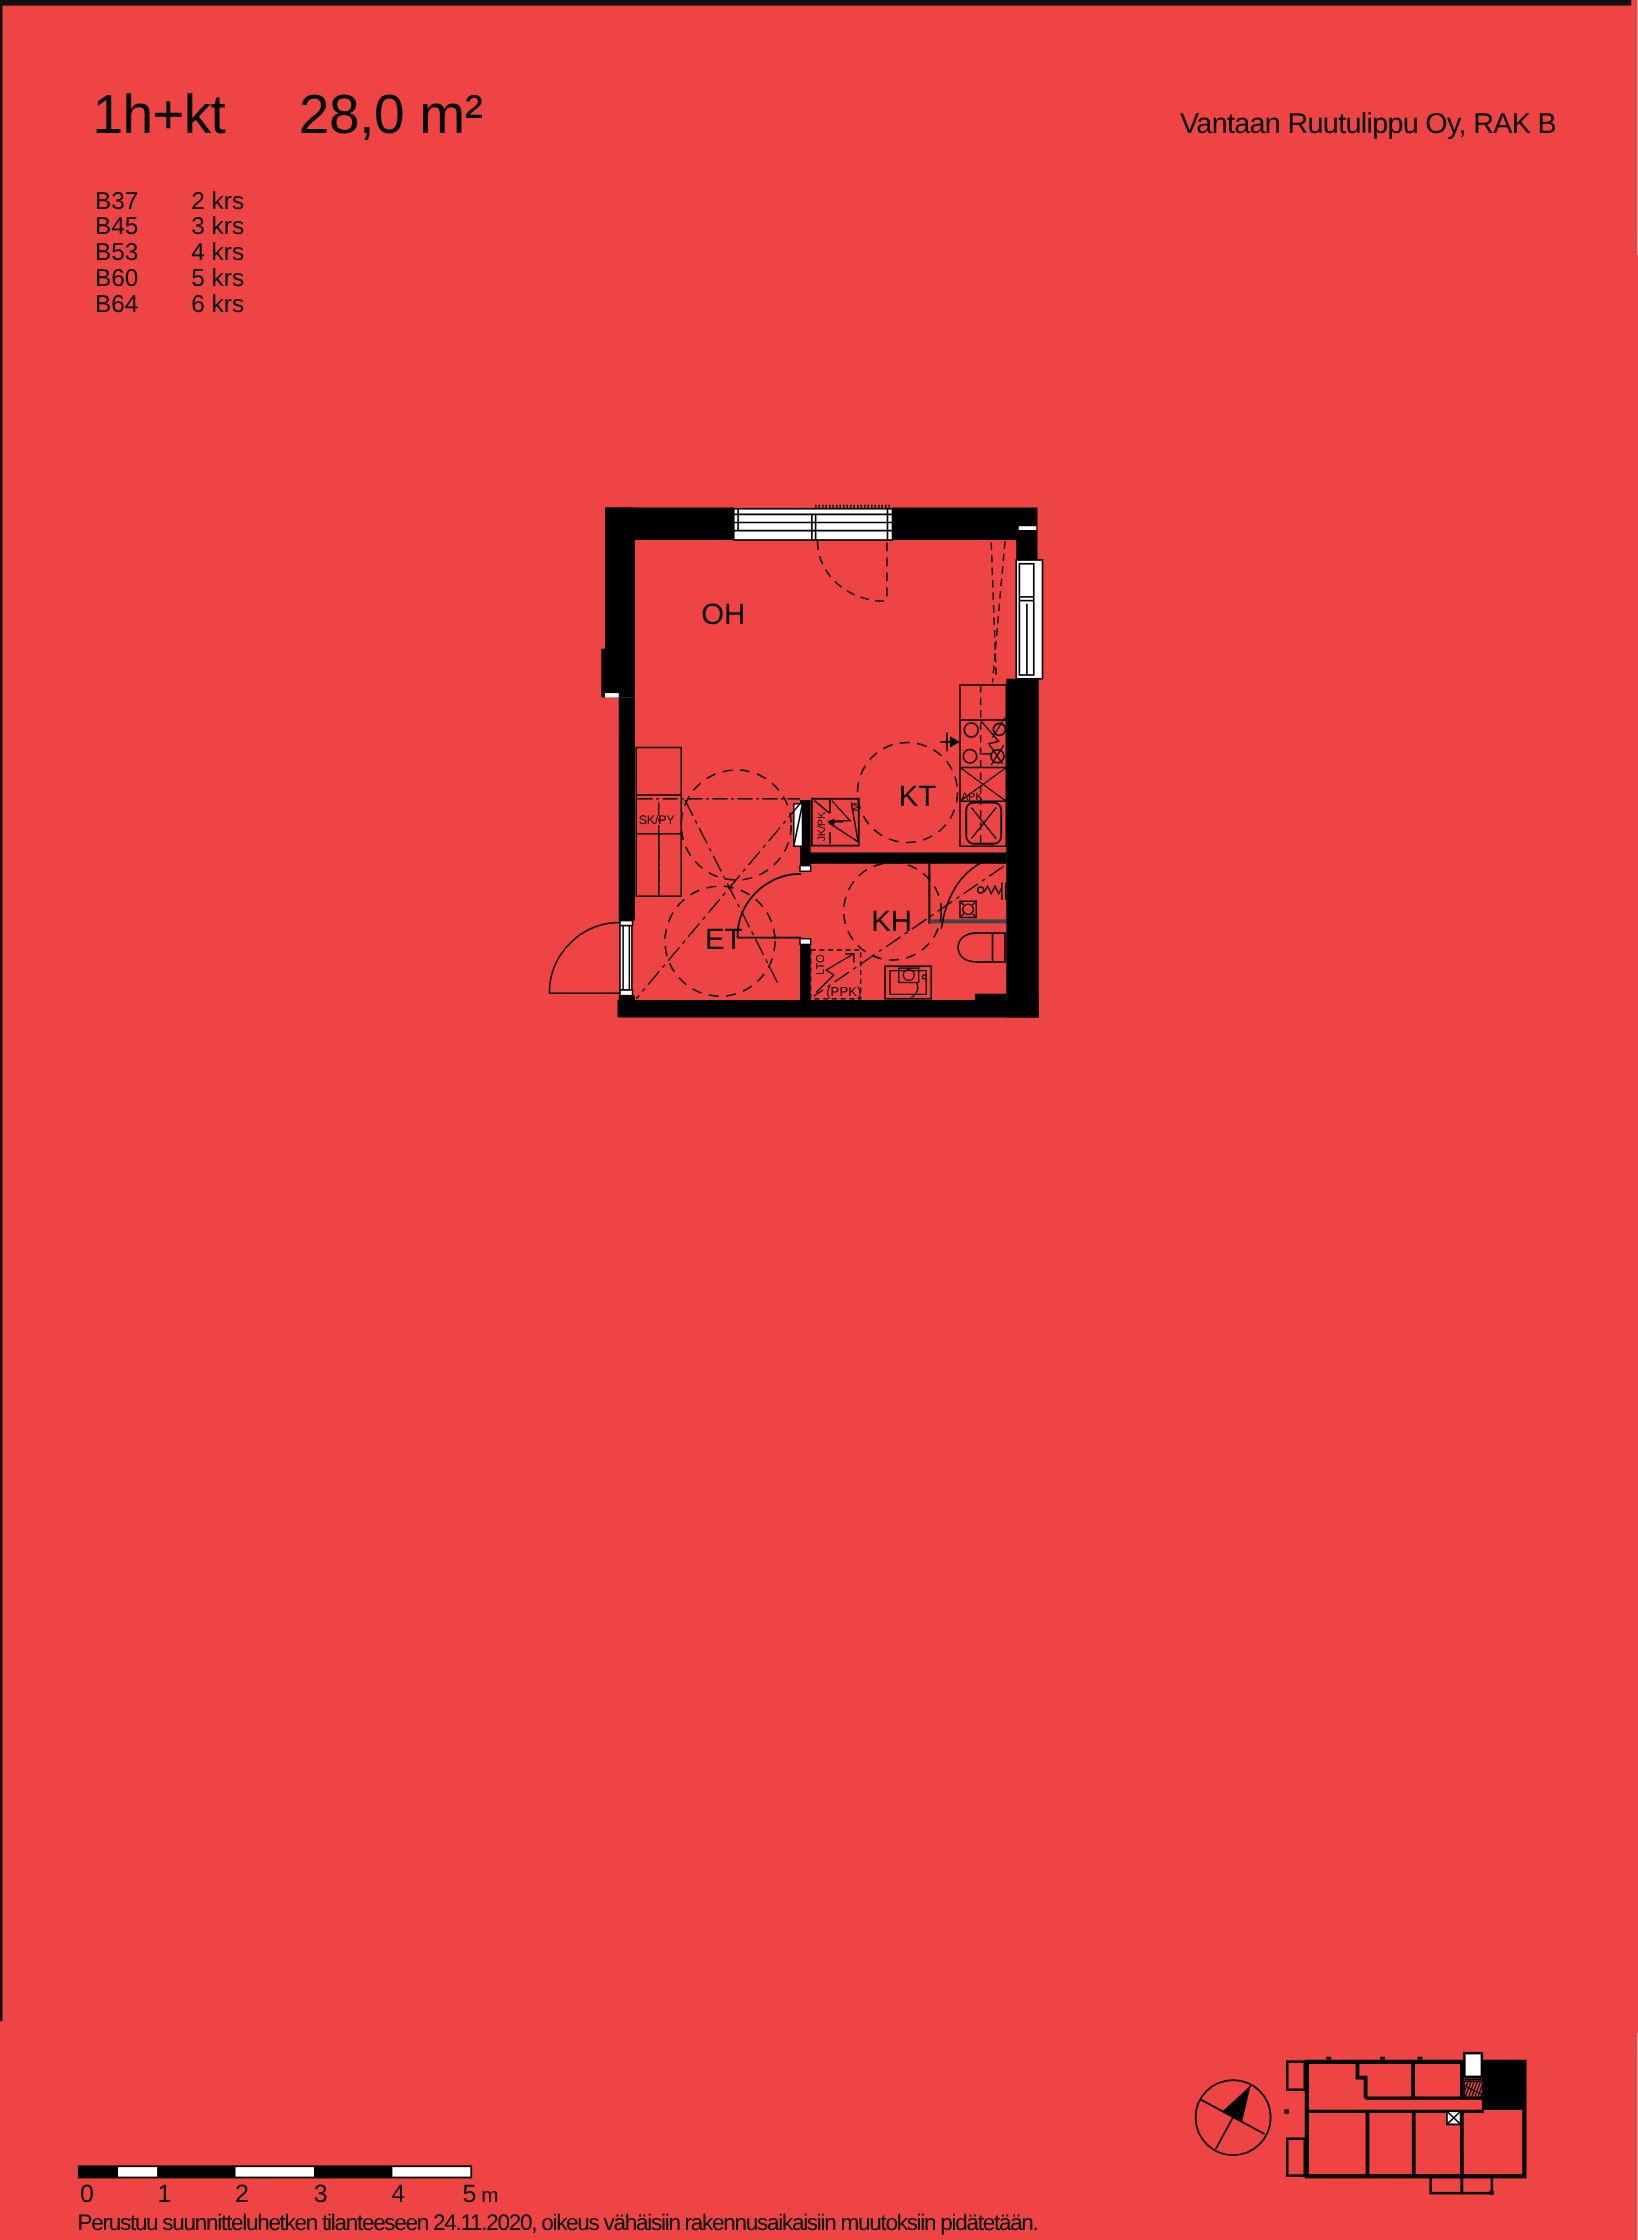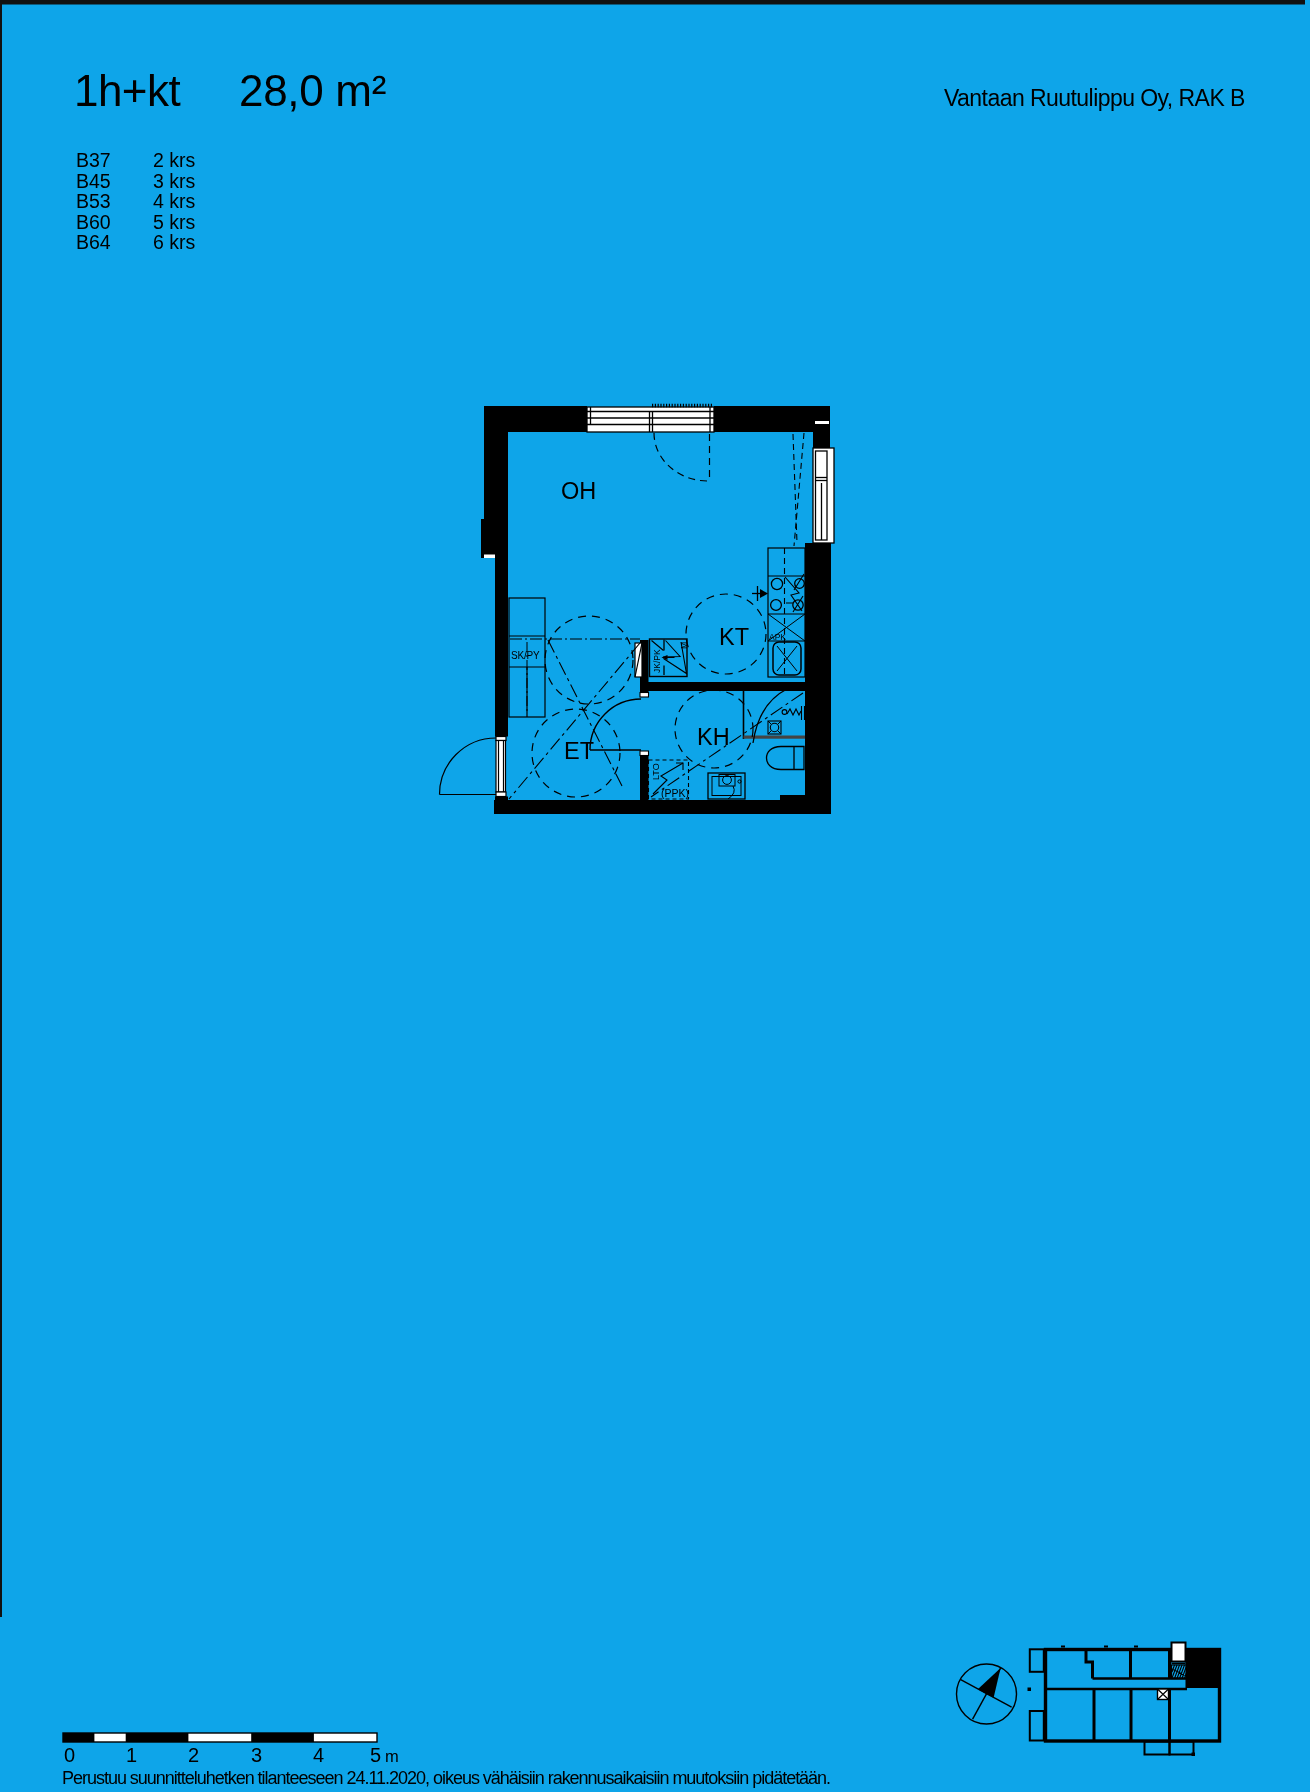--- a/index.html
+++ b/index.html
@@ -1,16 +1,16 @@
 <!DOCTYPE html>
 <html><head>
 <meta charset="utf-8">
 <style>
   html,body{margin:0;padding:0;background:#ffffff;}
-  #page{position:relative;width:1310px;height:1792px;background:#0ea5e9;overflow:hidden;}
+  #page{position:relative;width:1310px;height:1792px;background:#ef4444;overflow:hidden;}
   svg{position:absolute;top:0;left:0;}
   text{font-family:"Liberation Sans", sans-serif;fill:#000000;}
 </style>
 </head>
 <body>
 <div id="page">
 <svg width="1310" height="1792" viewBox="0 0 1310 1792">
 
 <rect x="0" y="0" width="1305" height="4.5" fill="#111"></rect>
 

